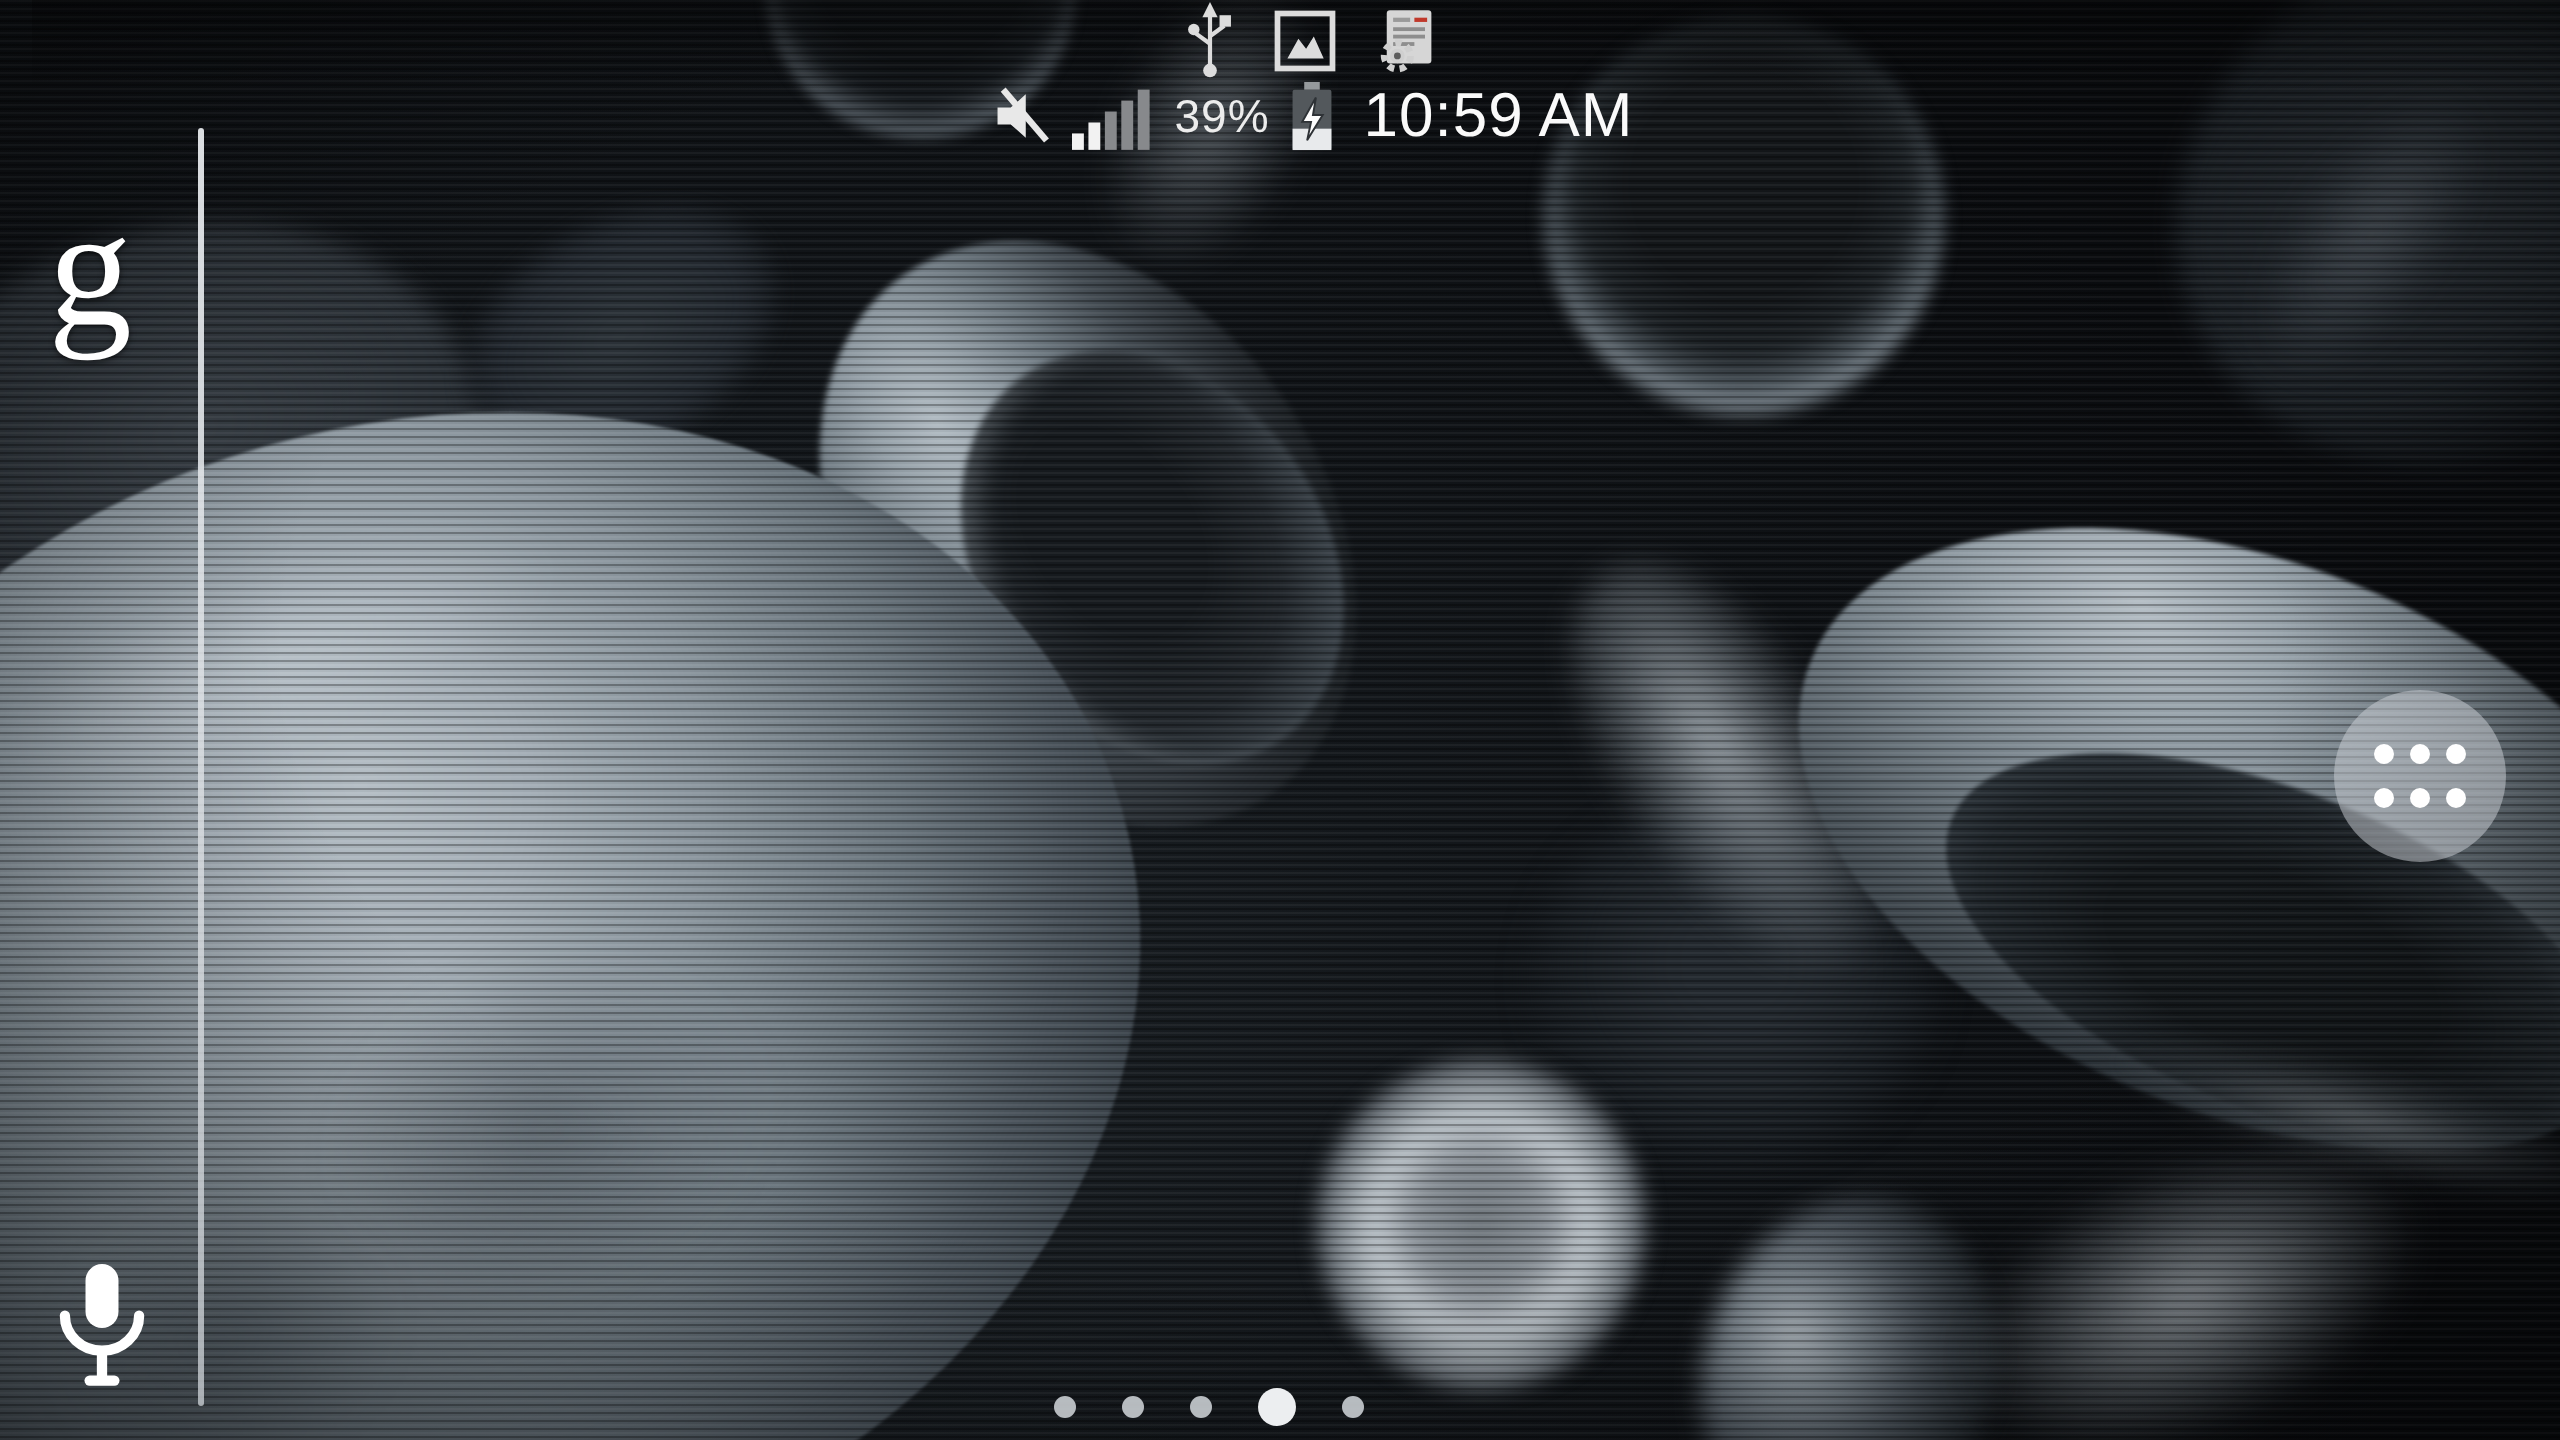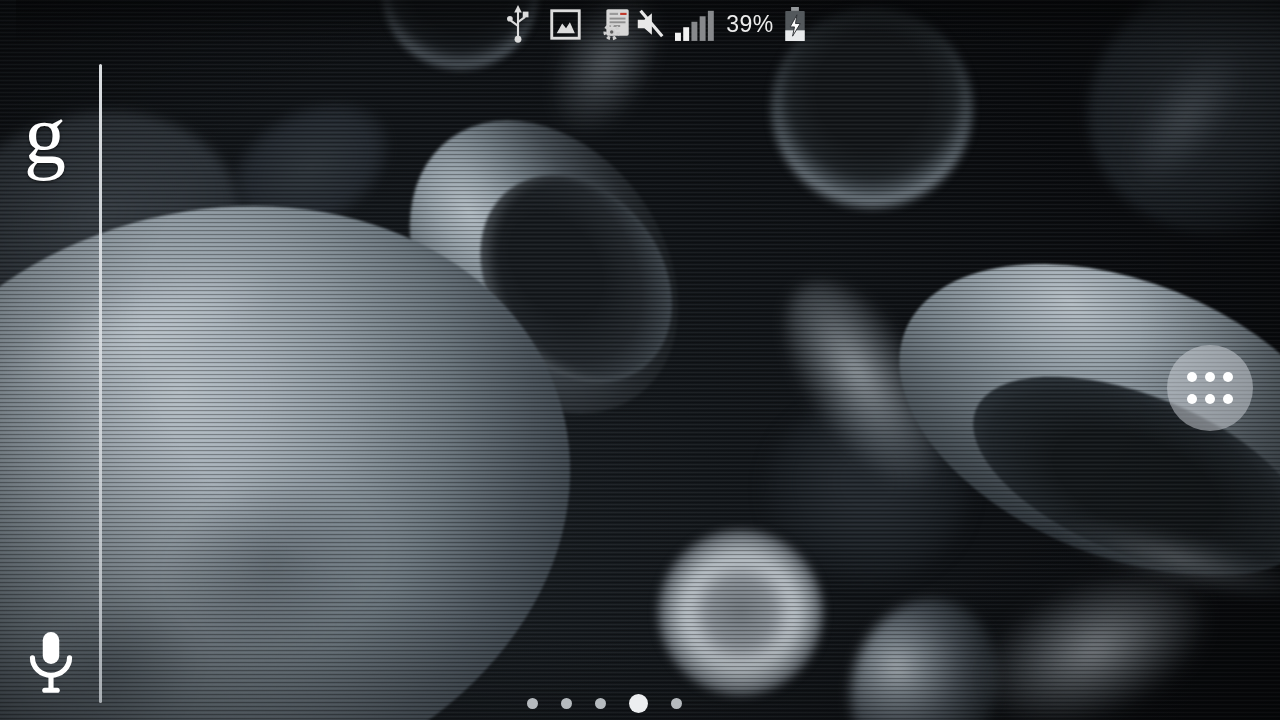--- a/index.html
+++ b/index.html
@@ -66,22 +66,22 @@
     background:repeating-linear-gradient(to bottom,
       rgba(255,255,255,0.045) 0px, rgba(255,255,255,0.045) 1px,
       rgba(0,0,0,0) 1px, rgba(0,0,0,0) 2px,
       rgba(0,0,0,0.30) 2px, rgba(0,0,0,0.30) 3px,
       rgba(0,0,0,0.04) 3px, rgba(0,0,0,0.04) 4px);}
   .vignette{position:absolute;inset:0;border-radius:0 !important;pointer-events:none;
     background:radial-gradient(ellipse at 50% 45%, rgba(0,0,0,0) 55%, rgba(0,0,0,0.38) 100%);}
 
   
   .statusbar{position:absolute;left:16px;top:0;right:0;height:48px;display:flex;
-    align-items:center;justify-content:center;padding:0 10px 0 26px;z-index:30;
-    background:linear-gradient(to bottom, rgba(0,0,0,0.28), rgba(0,0,0,0));}
+    align-items:center;justify-content:space-between;padding:0 10px 0 26px;z-index:30;
+    background:linear-gradient(to bottom, rgba(0,0,0,0.28), rgba(0,0,0,0));flex-direction:column;}
   .sb-left{display:flex;align-items:center;gap:18px;}
   .sb-right{display:flex;align-items:center;gap:9px;}
   .sb-pct{font-size:23px;color:#ececec;letter-spacing:0.5px;}
   .sb-time{font-size:31px;color:#fafafa;font-weight:400;letter-spacing:0.5px;margin-left:5px;}
 
   
   .g-logo{position:absolute;left:24px;top:93px;z-index:20;color:#ffffff;
     font-family:"Liberation Serif","DejaVu Serif",serif;font-size:84px;line-height:84px;
     text-shadow:0 1px 3px rgba(0,0,0,0.6);}
   .search-divider{position:absolute;left:99px;top:64px;width:3px;height:639px;z-index:20;
@@ -190,20 +190,21 @@
       </span>
       <span class="sb-pct">39%</span>
       <span>
         <svg width="24" height="35" viewBox="0 0 24 36">
           <rect x="8" y="0" width="8" height="4" fill="#95999c"></rect>
           <rect x="2" y="4" width="20" height="31" rx="1" fill="#53585c"></rect>
           <rect x="2" y="24" width="20" height="11" fill="#e8eaec"></rect>
           <path d="M14,8 L7,20.5 L11.5,20.5 L9.5,30 L17.5,17 L12.5,17 Z" fill="#fdfdfd" stroke="#2e3236" stroke-width="1"></path>
         </svg>
       </span>
+      <span class="sb-time">10:59 AM</span>
     </div>
   </div>
 
   <div class="g-logo">g</div>
   <div class="search-divider"></div>
   <div class="mic-btn">
     <span>
       <svg width="48" height="68" viewBox="0 0 46 66">
         <rect x="15" y="2" width="16" height="31" rx="8" fill="#ffffff"></rect>
         <path d="M5,27 a18,17 0 0 0 36,0" fill="none" stroke="#ffffff" stroke-width="5" stroke-linecap="round"></path>

